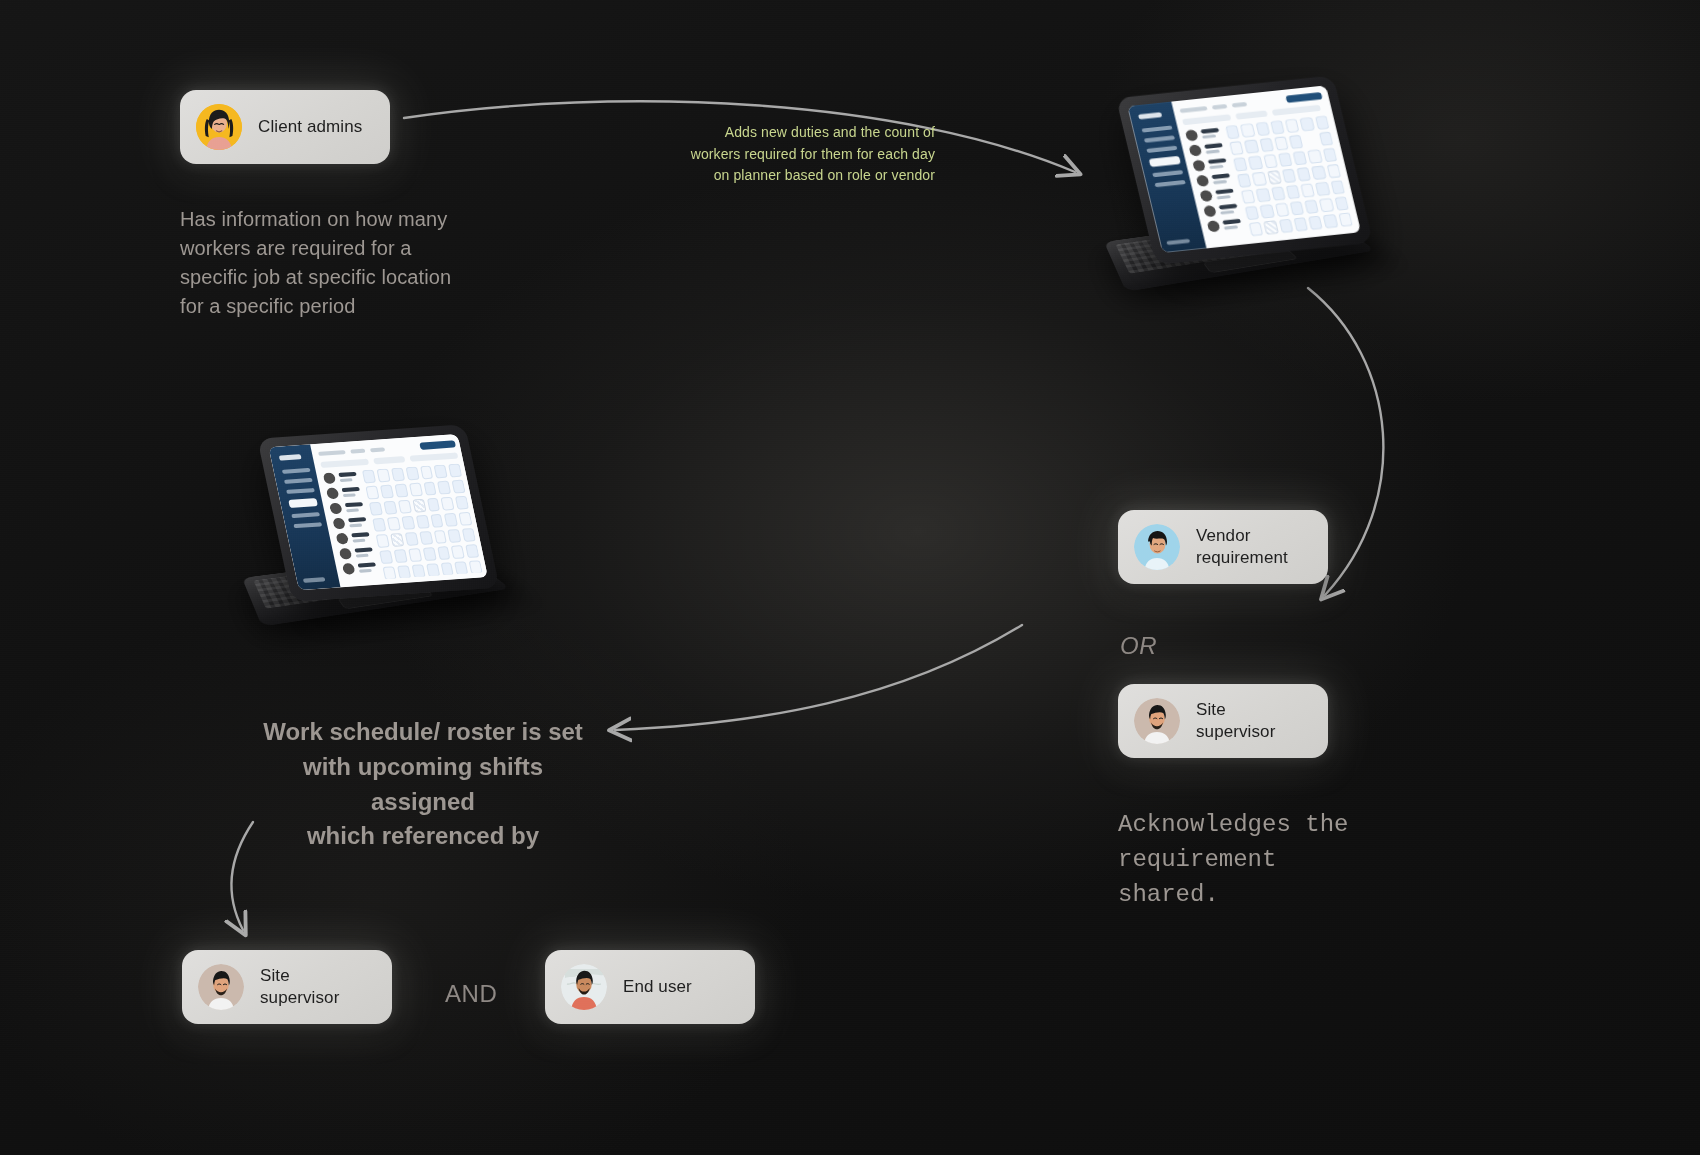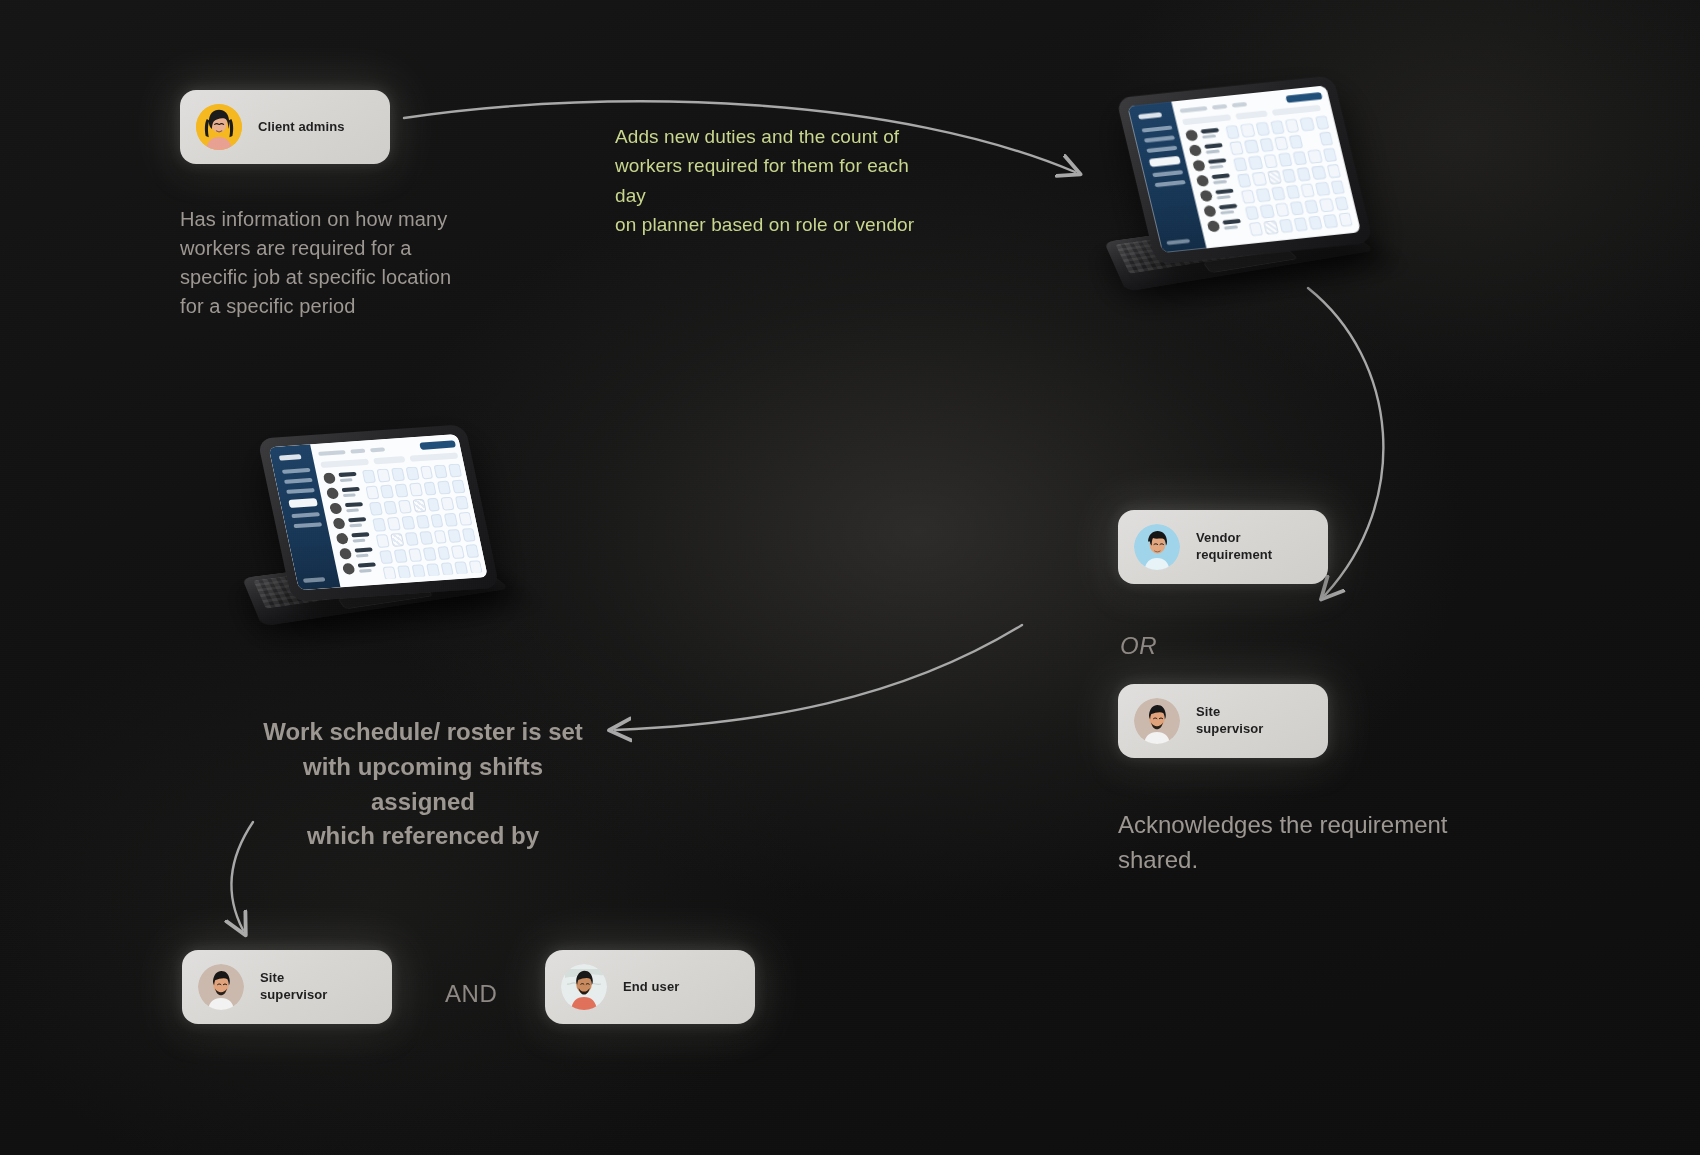--- a/index.html
+++ b/index.html
@@ -37,34 +37,34 @@
     padding:14px 22px 14px 16px;
     box-shadow:0 0 46px 8px rgba(255,252,240,0.13),
                0 0 14px 2px rgba(255,255,255,0.10),
                0 10px 26px rgba(0,0,0,0.55);
   }
   .avatar {
     width:46px; height:46px; border-radius:50%;
     flex:0 0 46px; position:relative; overflow:hidden;
   }
   .pname {
-    color:#1e1e1e; font-size:13px; font-weight:700; line-height:1.28;
+    color:#1e1e1e; font-size:17px; font-weight:400; line-height:1.28;
     letter-spacing:.1px; white-space:pre-line;
   }
 
   
   .soft {
     position:absolute; color:#9d9792; line-height:1.45;
     font-weight:400; white-space:pre-line;
   }
   .soft.big { font-size:20px; letter-spacing:.1px; }
   .soft.mid { font-size:24px; }
   .green {
-    position:absolute; color:#c8d68e; font-size:19px;
-    line-height:1.55; text-align:left; white-space:pre-line;
+    position:absolute; color:#c8d68e; font-size:14px;
+    line-height:1.55; text-align:right; white-space:pre-line;
     letter-spacing:.1px;
   }
   .conj {
     position:absolute; color:#8e8884; font-size:24px; letter-spacing:.6px;
   }
 
   
   .laptop { position:absolute; }
   .lid {
     position:relative; border-radius:14px;
@@ -328,21 +328,21 @@
         <ellipse cx="23" cy="20.5" rx="7.8" ry="9.2" fill="#e0a37c"></ellipse>
         <path d="M15 17c.6-6.6 4.2-10 8.3-10 4.5 0 8 3.2 8.5 10 .2 2.6-.9 4.2-.9 4.2s-.3-5-1.9-6.2c-2.4-1.8-8.4-.2-11.6 1-1 1.4-1.2 5.2-1.2 5.2S14.8 19.4 15 17z" fill="#161616"></path>
         <path d="M17.2 24.5c.6 4.3 3 6.8 5.8 6.8s5.2-2.5 5.8-6.8c-1.4 2.6-3.4 3.8-5.8 3.8s-4.4-1.2-5.8-3.8z" fill="#2a2018"></path>
         <path d="M19.6 20.6c1-.8 2.3-.8 3.3 0M28.6 20.6c-.9-.8-2.2-.8-3.2 0" stroke="#161616" stroke-width="1" fill="none" stroke-linecap="round"></path>
       </svg>
     </div>
     <span class="pname">Site
 supervisor</span>
   </div>
 
-  <div class="soft mid" style="left:1118px; top:808px; width:400px;">Acknowledges the requirement
+  <div class="soft mid" style="left:1118px; top:808px; width:400px;font-family:Liberation Mono, monospace;">Acknowledges the requirement
 shared.</div>
 
   <div class="laptop" style="left:250px; top:440px; width:300px; height:210px;">
     <div class="kbd" style="left:-8px; top:138px; width:248px; height:76px;
                 transform:perspective(420px) rotateX(56deg) rotateZ(-13deg); transform-origin:top left;">
       <div class="keys"></div>
       <div class="trackpad"></div>
     </div>
     <div class="lid" style="width:200px; height:162px; transform:rotate(-12deg) skewY(8deg) scale(1.03); transform-origin:bottom left; margin-left:42px;">
       <div class="screen" style="width:182px; height:142px;">
@@ -474,21 +474,21 @@
         <path d="M17.2 24.5c.6 4.3 3 6.8 5.8 6.8s5.2-2.5 5.8-6.8c-1.4 2.6-3.4 3.8-5.8 3.8s-4.4-1.2-5.8-3.8z" fill="#2a2018"></path>
         <path d="M19.6 20.6c1-.8 2.3-.8 3.3 0M28.6 20.6c-.9-.8-2.2-.8-3.2 0" stroke="#161616" stroke-width="1" fill="none" stroke-linecap="round"></path>
       </svg>
     </div>
     <span class="pname">Site
 supervisor</span>
   </div>
 
   <div class="conj" style="left:445px; top:980px;text-align:center;">AND</div>
 
-  <div class="person-card" style="left:545px; top:950px; width:210px;border-radius:18px;">
+  <div class="person-card" style="left:545px; top:950px; width:210px;">
     <div class="avatar">
       <svg viewBox="0 0 46 46" width="46" height="46" aria-hidden="true">
         <circle cx="23" cy="23" r="23" fill="#e7eced"></circle>
         <path d="M4 14c4-2 8 0 12-2s8 1 12-1 10 1 14 0v-6H4z" fill="#cfd9d4" opacity=".7"></path>
         <path d="M6 20c3 1 5-2 8-1s4 3 7 2 5-3 9-2 6 2 10 1" stroke="#b8c6be" stroke-width="1.2" fill="none" opacity=".6"></path>
         <path d="M23 33c7.5 0 12 4.5 13 13H10c1-8.5 5.5-13 13-13z" fill="#e0705a"></path>
         <ellipse cx="23" cy="20" rx="7.8" ry="9.2" fill="#c98a5e"></ellipse>
         <path d="M15.2 16.6c.6-6.4 4.2-9.8 8.2-9.8 4.4 0 7.9 3.2 8.4 9.8.2 2.6-.9 4.2-.9 4.2s-.4-4.9-2-6.1c-2.4-1.8-8.3-.2-11.4 1-1 1.4-1.2 5.1-1.2 5.1S15 19.2 15.2 16.6z" fill="#181818"></path>
         <path d="M17.6 24c.6 4.2 2.9 6.6 5.5 6.6s4.9-2.4 5.5-6.6c-1.4 2.5-3.2 3.6-5.5 3.6s-4.1-1.1-5.5-3.6z" fill="#241a12"></path>
         <path d="M19.8 20.2c1-.8 2.2-.8 3.1 0M28.2 20.2c-.9-.8-2.1-.8-3 0" stroke="#181818" stroke-width="1" fill="none" stroke-linecap="round"></path>

